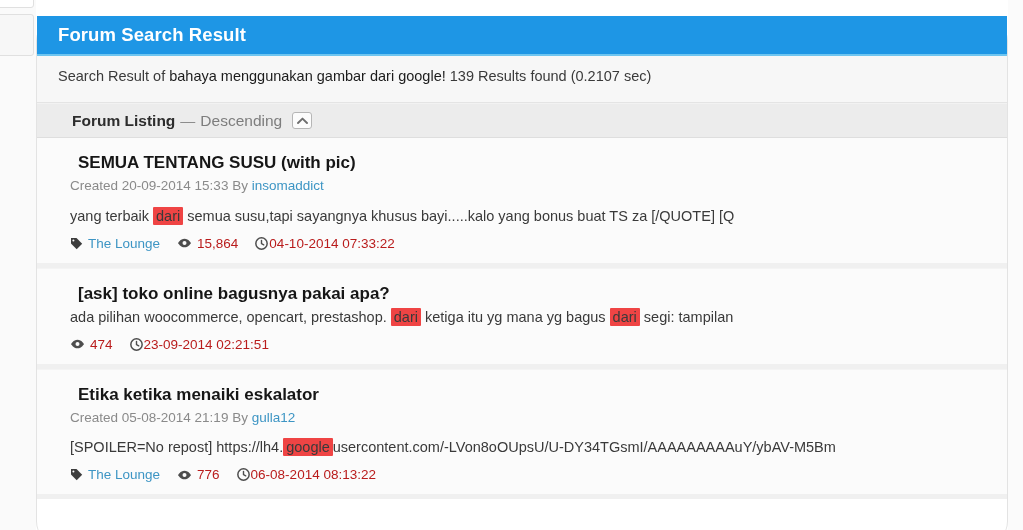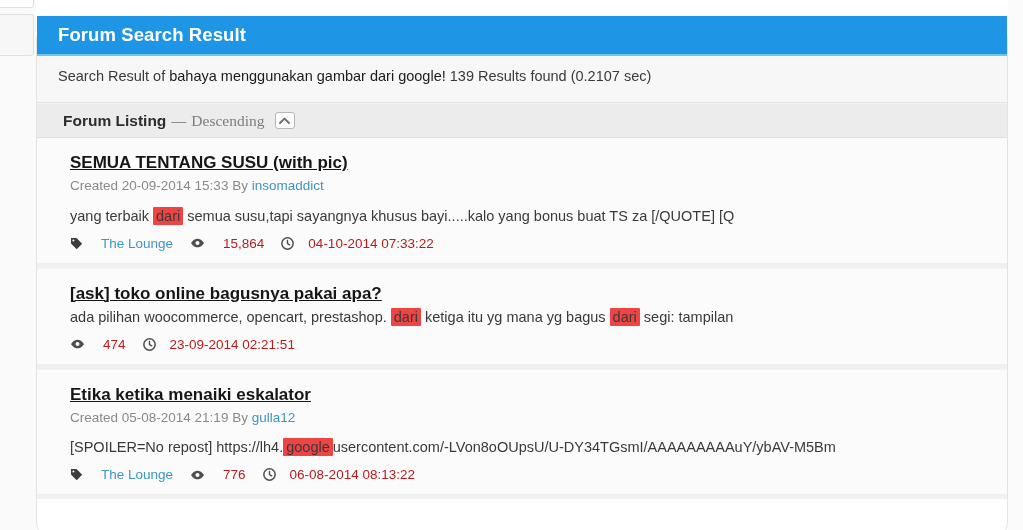--- a/index.html
+++ b/index.html
@@ -84,37 +84,36 @@
   .summary-bar b { font-weight: normal; color: #1c1c1c; }
 
   
   .listing-bar {
     background: #ececec;
     border-bottom: 1px solid #dedede;
     border-top: 1px solid #f2f2f2;
     height: 35px;
     display: flex;
     align-items: center;
-    padding-left: 26px;
+    padding-left: 35px;
     box-sizing: border-box;
   }
   .listing-bar .lb-title {
     font-size: 15.5px;
     font-weight: bold;
     color: #2d2d2d;
   }
   .listing-bar .lb-sep {
     font-size: 15px;
     color: #8d8d8d;
     margin: 0 5px;
   }
   .listing-bar .lb-order {
     font-size: 15.5px;
     color: #7d7d7d;
-    font-family: Liberation Serif, serif;
   }
   .collapse-btn {
     margin-left: 10px;
     width: 20px; height: 17px;
     border: 1px solid #b6b6b6;
     border-radius: 3px;
     background: #fcfcfc;
     display: inline-flex;
     align-items: center;
     justify-content: center;
@@ -128,26 +127,25 @@
   .results { background: #fbfbfb; }
   .result-item {
     padding: 14px 21px 12px 33px;
     border-bottom: 5px solid #f0f0f0;
     box-sizing: border-box;
     background: #fbfbfb;
   }
   .result-item + .result-item { border-top: 1px solid #f4f4f4; }
 
   .r-title {
-    margin: 0 0 3px 0;
+    margin: 0 0 3px 8px;
     font-size: 17px;
     font-weight: bold;
     color: #161616;
     line-height: 1.25;
-    text-decoration: underline;
   }
   .r-title a { color: #161616; text-decoration: none; }
 
   .r-created {
     font-size: 13.5px;
     color: #8a8a8a;
     line-height: 1.5;
     margin-bottom: 9px;
   }
   .r-author { color: #3d95c4; text-decoration: none; margin-top: 6px; }
@@ -165,21 +163,21 @@
     padding: 1px 3px;
     border-radius: 1px;
   }
 
   .r-meta {
     font-size: 13.5px;
     color: #555555;
     display: flex;
     align-items: center;
   }
-  .meta-group { display: inline-flex; margin-right: 17px; gap: 13px; }
+  .meta-group { display: inline-flex; margin-right: 17px; }
   .meta-group:last-child { margin-right: 0; }
   .meta-group .ic {
     display: inline-flex;
     align-items: center;
     margin-right: 5px;
     color: #555555;
   }
   .meta-group .ic.clock-ic { margin-right: 1px; }
   .meta-group a { color: #3d95c4; text-decoration: none; }
   .meta-text { color: #b91c1c; }

